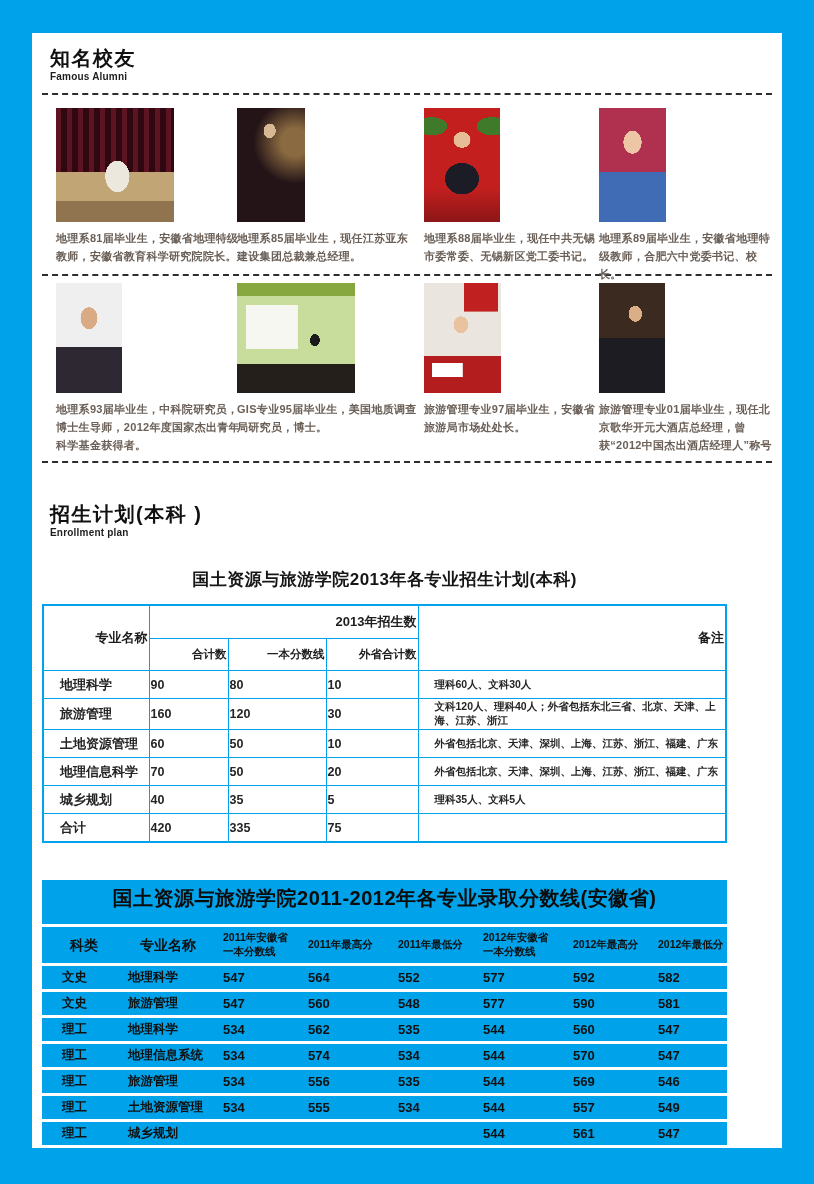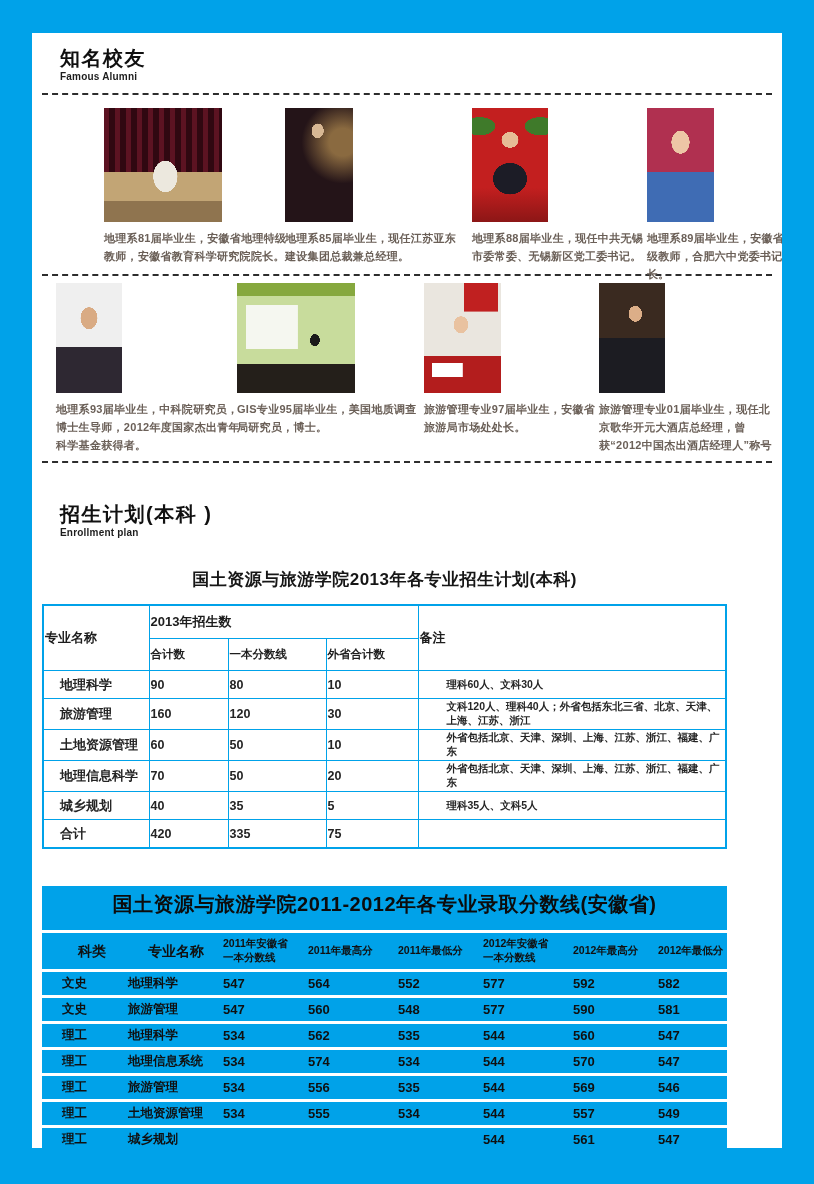--- a/index.html
+++ b/index.html
@@ -11,33 +11,33 @@
     -webkit-font-smoothing:antialiased;
   }
   .content {
     position:absolute; left:32px; top:33px;
     width:750px; height:1115px;
     background:#ffffff;
     overflow:hidden;
   }
 
   
-  .sec-head { padding-left:28px; }
+  .sec-head { padding-left:18px; }
   .head1 { padding-top:14px; }
   .head2 { padding-top:40px; }
   .sec-title { font-size:20px; font-weight:900; color:#101010; letter-spacing:1.5px; line-height:1.15; }
   .sec-sub { font-size:10px; font-weight:700; color:#1d1d1d; margin-top:1px; letter-spacing:0.2px; }
 
   .dash { border-top:2px dashed #2d2d2d; margin:0 10px; height:0; }
   .dash1 { margin-top:11px; }
   .dash-mid { margin-top:0; }
 
   
   .al-row { position:relative; }
-  .al-row-0 { height:166px; margin-top:13px;margin-left:48px; }
+  .al-row-0 { height:166px; margin-top:13px; }
   .al-row-1 { height:178px; margin-top:7px;padding-left:35px; }
   .al-col { position:absolute; top:0; }
   .al-c0 { left:24px;  width:184px; }
   .al-c1 { left:205px; width:180px; }
   .al-c2 { left:392px; width:180px; }
   .al-c3 { left:567px; width:180px; }
   .photo { margin-bottom:8px; }
   .caption { margin:0; font-size:11px; line-height:1.62; color:#6b6058; font-weight:600; letter-spacing:0.3px; }
 
   
@@ -84,36 +84,36 @@
       radial-gradient(ellipse 11px 13px at 55% 28%, #dcae88 0 60%, rgba(0,0,0,0) 61%),
       linear-gradient(180deg, rgba(0,0,0,0) 0 50%, #1c1c22 50% 100%),
       linear-gradient(180deg, #3a2a20 0 100%); }
 
   
   .t1-title { margin:30px 0 0 10px; width:685px; text-align:center;
     font-size:17px; font-weight:800; color:#161616; letter-spacing:0.5px; }
   table.plan { margin:13px 0 0 10px; width:685px; border-collapse:collapse;
     border:2px solid #00a2e9; table-layout:fixed; }
   table.plan th, table.plan td { border:1px solid #00a2e9; }
-  table.plan th { font-size:13px; font-weight:700; color:#1d1d1d; height:30px; text-align:left; }
+  table.plan th { font-size:13px; font-weight:700; color:#1d1d1d; height:30px; text-align:right; }
   table.plan th.sub { font-size:11.5px; height:29px; }
   table.plan td { height:25px; color:#242424; }
   td.cell-major { text-align:left; padding-left:16px; font-weight:700; font-size:13px; }
   td.cell-num { text-align:left; font-weight:700; font-size:12.5px; }
-  td.cell-remark { text-align:left; padding-left:28px; font-weight:700; font-size:10.5px; color:#343434; }
+  td.cell-remark { text-align:left; padding-left:16px; font-weight:700; font-size:10.5px; color:#343434; }
 
   
   .score-block { margin:37px 0 0 10px; width:685px; }
   .score-title { background:#00a2e9; height:44px; line-height:36px; text-align:center;
     font-size:20px; font-weight:800; color:#0c0c0c; letter-spacing:0.5px; }
   table.score { width:100%; border-collapse:separate; border-spacing:0 3px; table-layout:fixed; }
   table.score th, table.score td { background:#00a2e9; color:#101010; }
   table.score th { height:34px; text-align:left; font-weight:700; font-size:10.5px;
     white-space:pre-line; line-height:1.3; padding-left:16px; vertical-align:middle; }
-  table.score th.big { font-size:14px; padding-left:36px; }
+  table.score th.big { font-size:14px; padding-left:28px; }
   table.score td { height:21px; font-weight:700; font-size:13px; padding-left:16px; }
   table.score td.c0 { padding-left:20px; font-size:12.5px; }
   table.score td.c1 { font-size:12.5px; }
 </style>
 </head>
 <body>
 
 <div class="content">
 
   <div class="sec-head head1">

